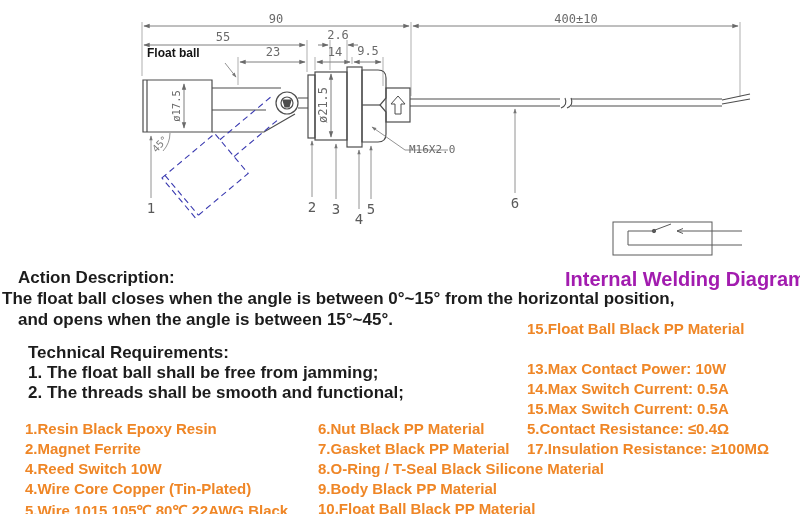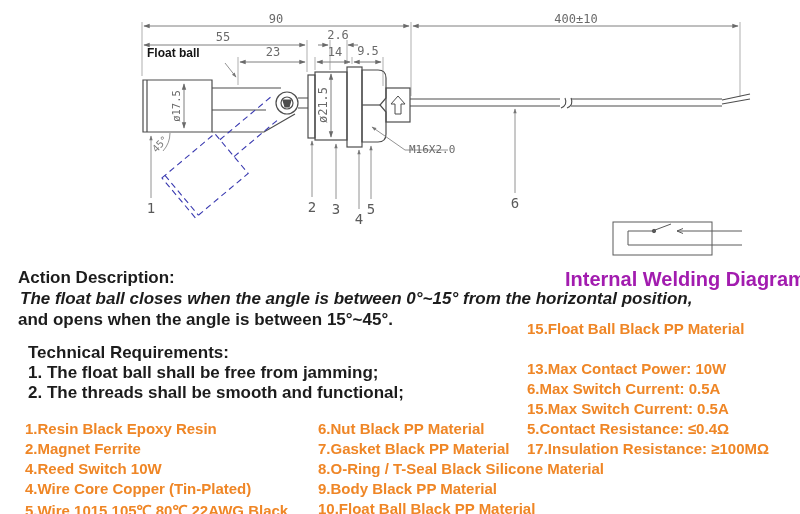--- a/index.html
+++ b/index.html
@@ -132,39 +132,39 @@
   <div class="lbl callout" style="left:151px;top:200px;">1</div>
   <div class="lbl callout" style="left:312px;top:199px;">2</div>
   <div class="lbl callout" style="left:336px;top:201px;">3</div>
   <div class="lbl callout" style="left:359px;top:211px;">4</div>
   <div class="lbl callout" style="left:371px;top:201px;">5</div>
   <div class="lbl callout" style="left:515px;top:195px;">6</div>
 
   <div class="lbl weld-title" style="left:565px;top:268px;">Internal Welding Diagram</div>
 
   <div class="lbl body-txt" style="left:18px;top:268px;">Action Description:</div>
-  <div class="lbl body-txt" style="left:20px;top:289px;font-style:italic;">The float ball closes when the angle is between 0°~15° from the horizontal position,</div>
+  <div class="lbl body-txt" style="left:2px;top:289px;">The float ball closes when the angle is between 0°~15° from the horizontal position,</div>
   <div class="lbl body-txt" style="left:18px;top:310px;">and opens when the angle is between 15°~45°.</div>
 
   <div class="lbl body-txt" style="left:28px;top:343px;">Technical Requirements:</div>
   <div class="lbl body-txt" style="left:28px;top:363px;">1. The float ball shall be free from jamming;</div>
   <div class="lbl body-txt" style="left:28px;top:383px;">2. The threads shall be smooth and functional;</div>
 
   <div class="lbl orange" style="left:25px;top:420px;">1.Resin Black Epoxy Resin</div>
   <div class="lbl orange" style="left:25px;top:440px;">2.Magnet Ferrite</div>
   <div class="lbl orange" style="left:25px;top:460px;">4.Reed Switch 10W</div>
   <div class="lbl orange" style="left:25px;top:480px;">4.Wire Core Copper (Tin-Plated)</div>
   <div class="lbl orange" style="left:25px;top:500px;">5.Wire 1015 105℃ 80℃ 22AWG Black</div>
 
   <div class="lbl orange" style="left:318px;top:420px;">6.Nut Black PP Material</div>
   <div class="lbl orange" style="left:318px;top:440px;">7.Gasket Black PP Material</div>
   <div class="lbl orange" style="left:318px;top:460px;">8.O-Ring / T-Seal Black Silicone Material</div>
   <div class="lbl orange" style="left:318px;top:480px;">9.Body Black PP Material</div>
   <div class="lbl orange" style="left:318px;top:500px;">10.Float Ball Black PP Material</div>
 
   <div class="lbl orange" style="left:527px;top:320px;">15.Float Ball Black PP Material</div>
   <div class="lbl orange" style="left:527px;top:360px;">13.Max Contact Power: 10W</div>
-  <div class="lbl orange" style="left:527px;top:380px;">6.Max Switch Current: 0.5A</div>
+  <div class="lbl orange" style="left:527px;top:380px;">14.Max Switch Current: 0.5A</div>
   <div class="lbl orange" style="left:527px;top:400px;">15.Max Switch Current: 0.5A</div>
   <div class="lbl orange" style="left:527px;top:420px;">5.Contact Resistance: ≤0.4Ω</div>
   <div class="lbl orange" style="left:527px;top:440px;">17.Insulation Resistance: ≥100MΩ</div>
 
 </div>
 
 </body></html>

